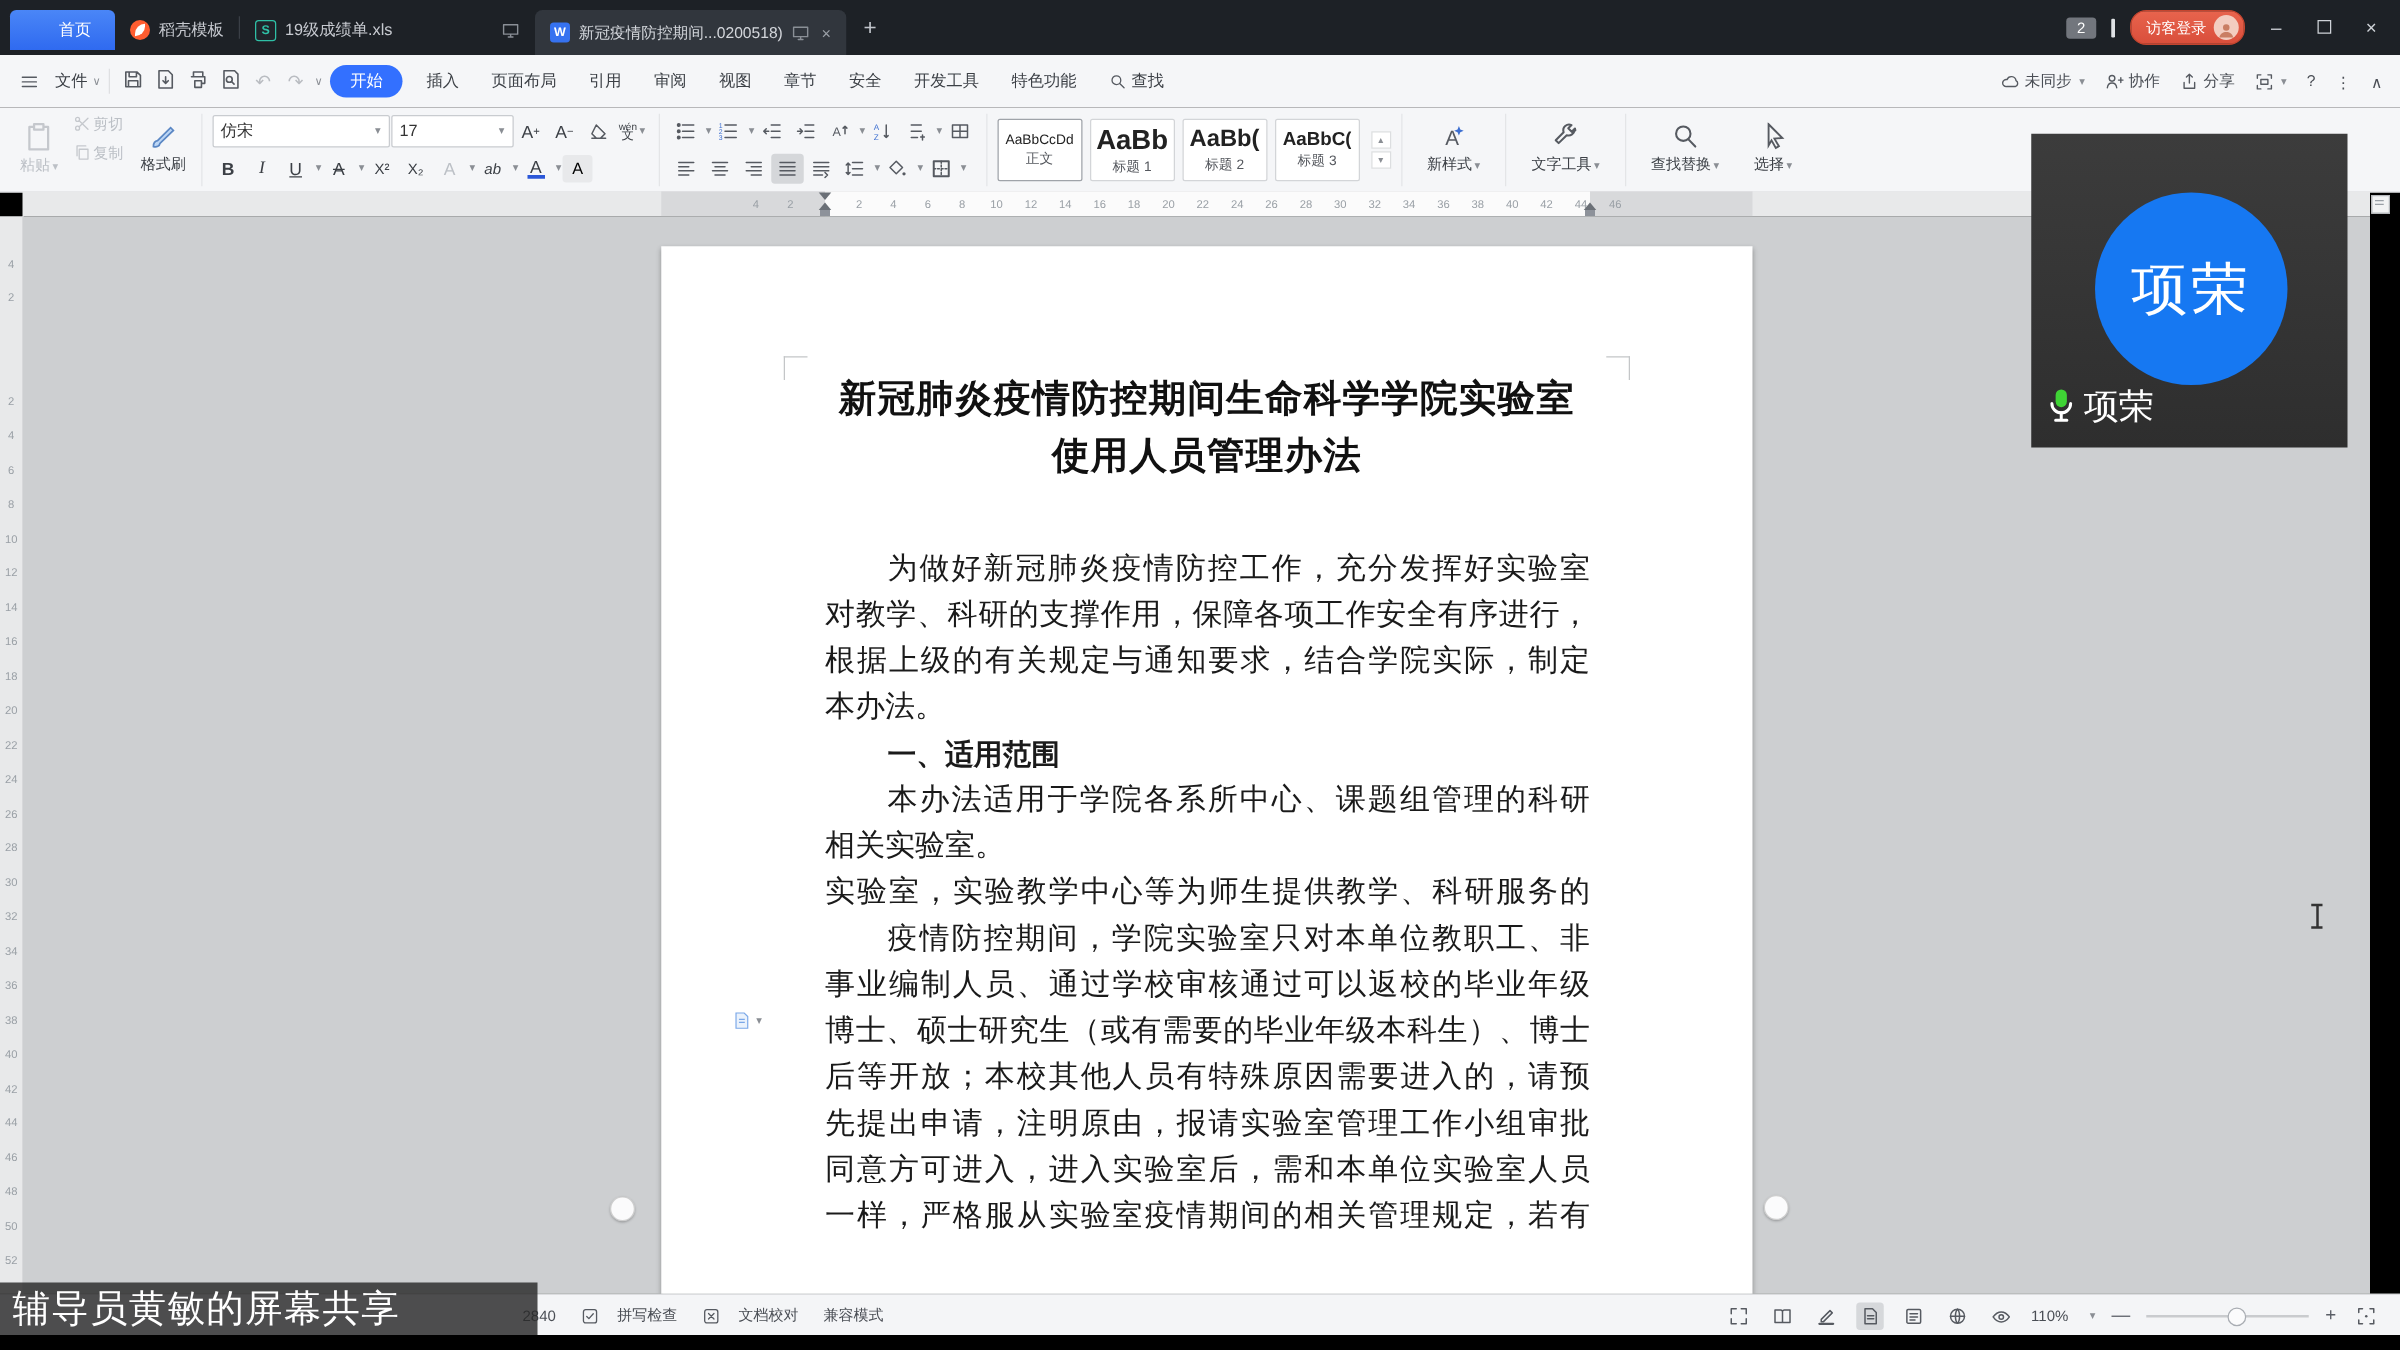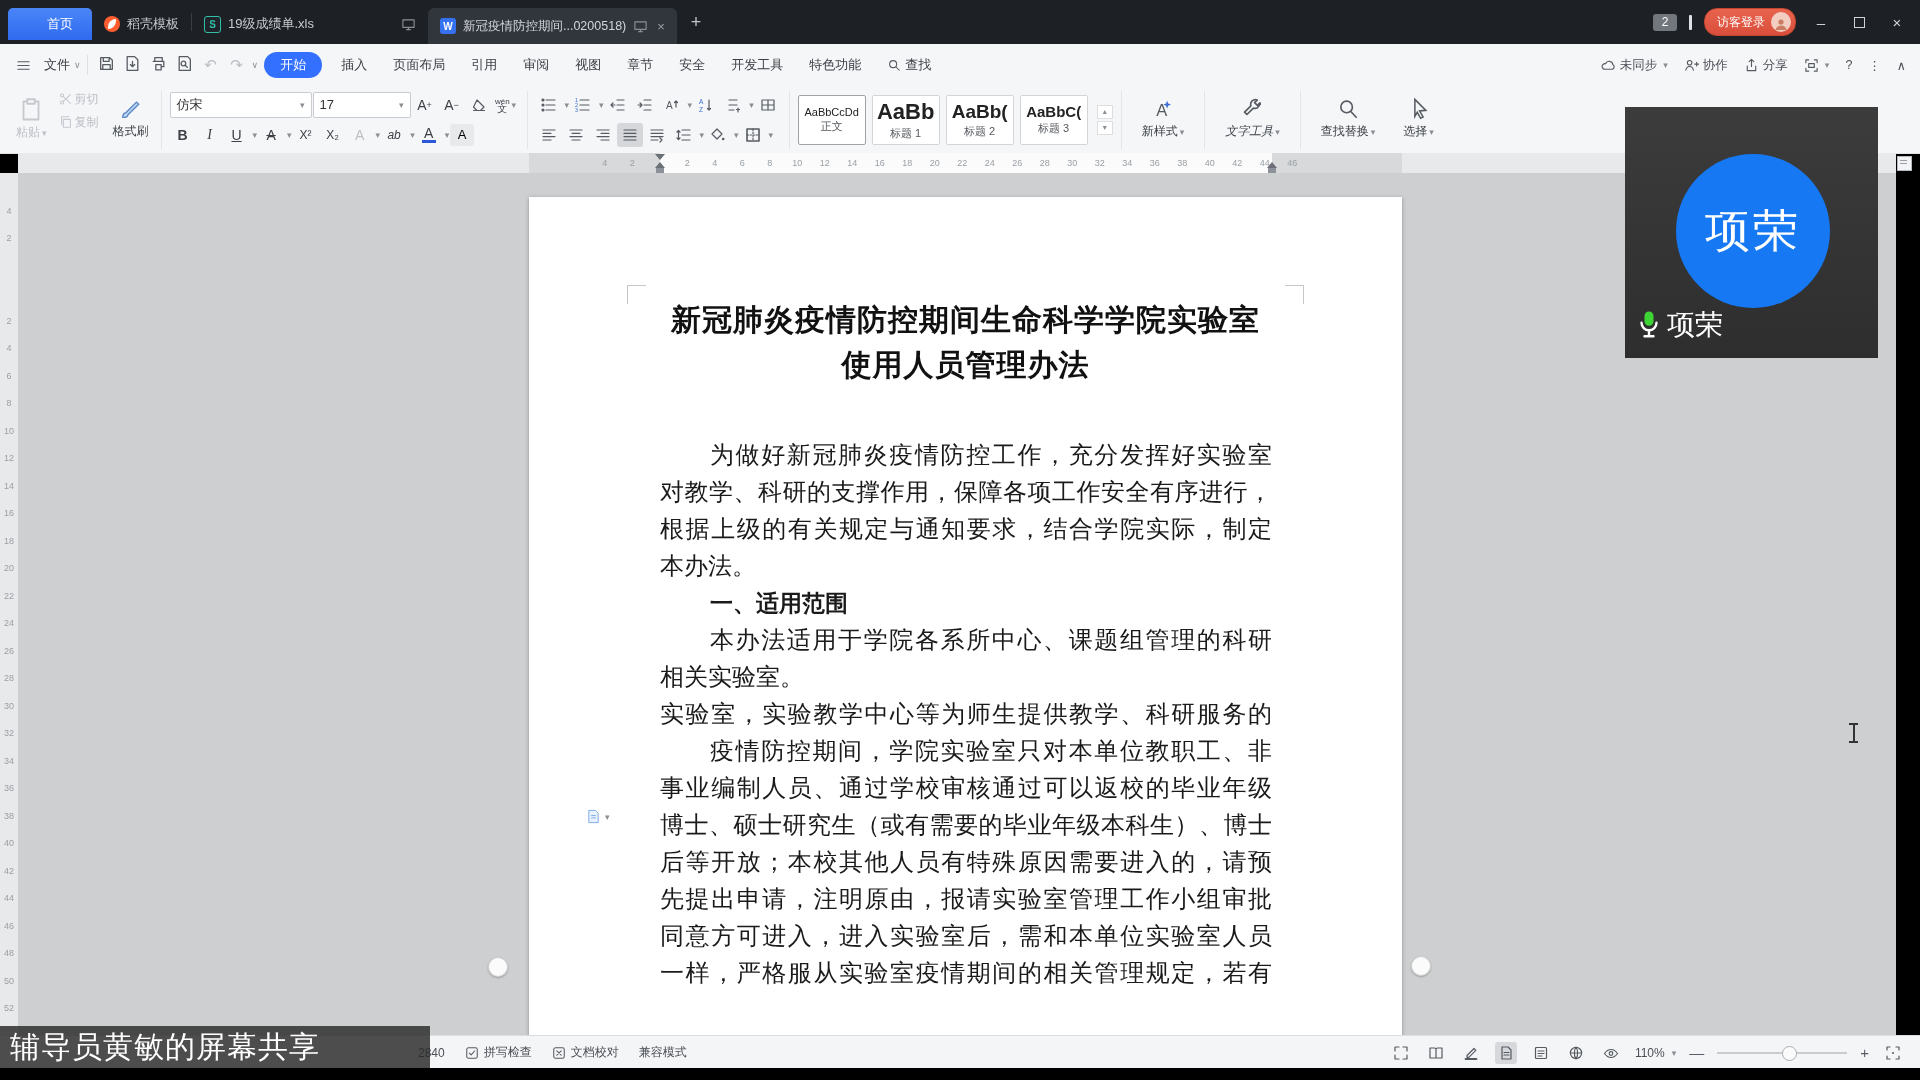--- a/index.html
+++ b/index.html
@@ -92,21 +92,21 @@
   .dl.full{text-align:justify;text-align-last:justify;}
   .dl.ind{padding-left:50px;}
   .dl.ind.full{width:562px;}
   .dl.hd{font-weight:bold;padding-left:50px;font-family:"Liberation Sans","DejaVu Sans",sans-serif;font-size:23px;}
   #margin-icon{position:absolute;left:57px;top:612px;display:flex;align-items:center;gap:2px;}
   .handle{position:absolute;width:18px;height:18px;border-radius:50%;background:rgba(255,255,255,.92);border:1px solid rgba(0,0,0,.18);box-shadow:0 1px 2px rgba(0,0,0,.25);}
 
   
   #statusbar{position:absolute;left:0;top:1035px;width:1920px;height:33px;background:#f4f5f7;border-top:1px solid #dcdde0;display:flex;align-items:center;font-size:12px;color:#4a4e55;}
   #st-left{display:flex;align-items:center;gap:20px;margin-left:418px;}
-  .stitem{display:flex;align-items:center;gap:5px;justify-content:center;}
+  .stitem{display:flex;align-items:center;gap:15px;justify-content:center;}
   #st-right{margin-left:auto;display:flex;align-items:center;gap:13px;padding-right:16px;}
   .svbtn{width:22px;height:22px;display:flex;align-items:center;justify-content:center;border-radius:3px;}
   .svbtn.on{background:#d6d8db;}
   #zoomtrack{width:130px;height:2px;background:#c9cbce;position:relative;}
   #zoomthumb{position:absolute;left:50%;top:-6px;width:13px;height:13px;border-radius:50%;background:#fbfbfc;border:1px solid #a9adb3;}
   .zbtn{font-size:15px;color:#5a5e66;}
 
   
   #blackbar{position:absolute;left:0;top:1068px;width:1920px;height:12px;background:#000;}
   #caption{position:absolute;left:0;top:1026px;width:420px;height:42px;background:rgba(40,40,40,.82);display:flex;align-items:center;padding-left:10px;color:#fff;font-size:30px;letter-spacing:1px;z-index:30;}
@@ -458,21 +458,21 @@
 
     <div class="sec" style="flex-direction:row;">
       <div class="bigbtn">
         <svg width="22" height="22" viewBox="0 0 16 16">
             <text x="3" y="13" font-size="12" fill="#565a61">A</text>
             <path d="M11 2l.8 2 2 .8-2 .8-.8 2-.8-2-2-.8 2-.8z" fill="#3d6fd1"></path>
           </svg>
         <span><span>新样式</span><span class="car">▾</span></span>
       </div>
     </div>
-    <div class="sec" style="flex-direction:row;font-style:italic;">
+    <div class="sec" style="flex-direction:row;">
       <div class="bigbtn">
         <svg class="ic" width="22" height="22" viewBox="0 0 16 16">
             <path d="M13.5 4.2a3.4 3.4 0 0 1-4.5 3.2L4.3 12 2.6 10.3l4.6-4.6A3.4 3.4 0 0 1 11.8 1.5L9.9 3.4l2 2 1.9-1.9c.1.3.2.7.2 1.2z"></path>
           </svg>
         <span><span>文字工具</span><span class="car">▾</span></span>
       </div>
     </div>
     <div class="sec" style="flex-direction:row;border-right:none;">
       <div class="bigbtn">
         <svg class="ic" width="22" height="22" viewBox="0 0 16 16">

